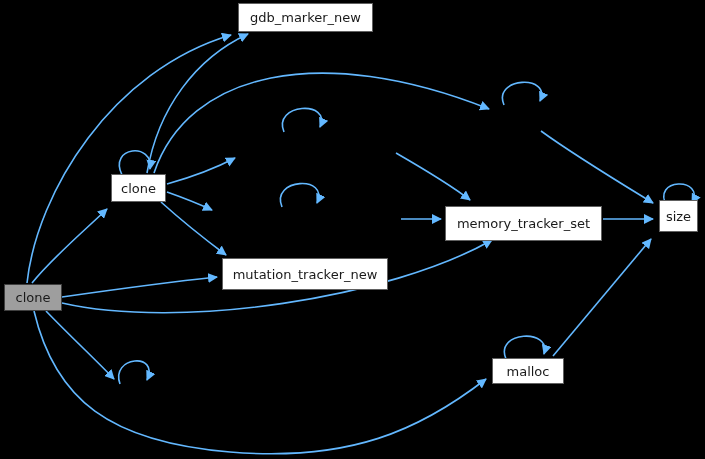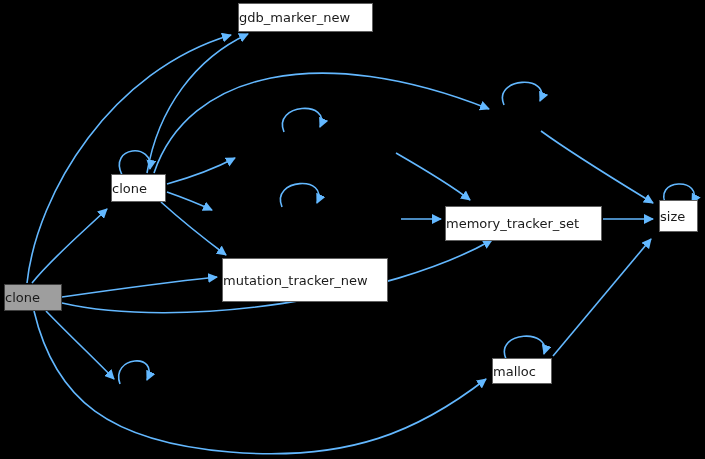--- a/index.html
+++ b/index.html
@@ -7,21 +7,21 @@
     position:relative;
     width:705px;height:459px;
     background:#000000;
     font-family:"DejaVu Sans","Liberation Sans",sans-serif;
     overflow:hidden;
   }
   #edges{position:absolute;left:0;top:0;width:705px;height:459px;}
   .node{
     position:absolute;
     box-sizing:border-box;
-    display:flex;align-items:center;justify-content:flex-start;
+    display:flex;align-items:center;justify-content:center;
     background:#ffffff;
     border:1.5px solid #606060;
     color:#1a1a1a;
     font-size:13px;
     white-space:nowrap;
     cursor:pointer;
   }
   .node.root{
     background:#9e9e9e;
     border:1.5px solid #3f3f3f;
@@ -80,31 +80,31 @@
   <div class="node" style="left:111px;top:174px;width:55px;height:28px">
     <span>clone</span>
   </div>
 
   <div class="node" style="left:238px;top:3px;width:135px;height:29px">
     <span>gdb_marker_new</span>
   </div>
 
 
 
-  <div class="node" style="left:222px;top:258px;width:166px;height:44px">
+  <div class="node" style="left:222px;top:258px;width:166px;height:32px">
     <span>mutation_tracker_new</span>
   </div>
 
 
   <div class="node" style="left:445px;top:206px;width:157px;height:35px">
     <span>memory_tracker_set</span>
   </div>
 
   <div class="node" style="left:659px;top:200px;width:39px;height:32px">
     <span>size</span>
   </div>
 
-  <div class="node" style="left:492px;top:358px;width:60px;height:26px">
+  <div class="node" style="left:492px;top:358px;width:72px;height:26px">
     <span>malloc</span>
   </div>
 
 
 </div>
 
 </body></html>

